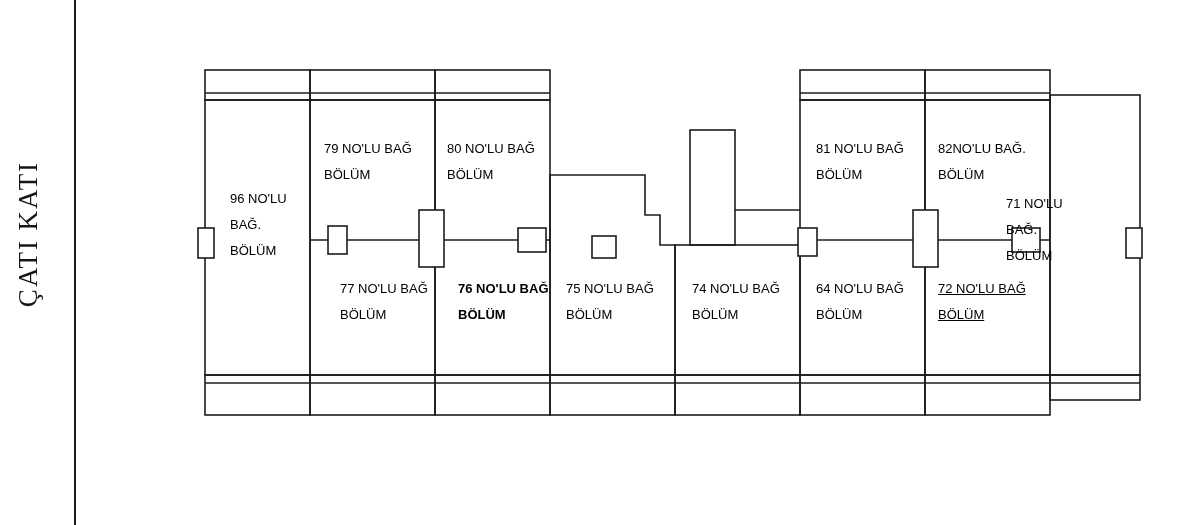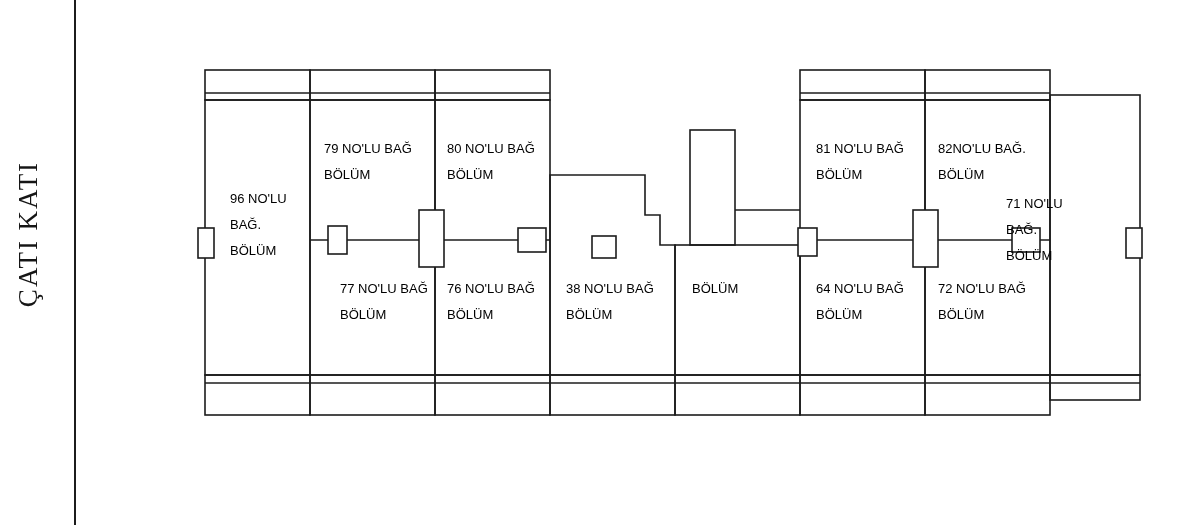--- a/index.html
+++ b/index.html
@@ -131,34 +131,35 @@
       </div>
       <div class="unit-label" style="left: 1006px; top: 191px;">
         <div>71 NO'LU</div>
         <div>BAĞ.</div>
         <div>BÖLÜM</div>
       </div>
       <div class="unit-label" style="left: 318px; top: 276px; margin-left: 22px;">
         <div>77 NO'LU BAĞ</div>
         <div>BÖLÜM</div>
       </div>
-      <div class="unit-label" style="left: 447px; top: 276px;">
+      <div class="unit-label" style="left: 458px; top: 276px; font-weight: bold;">
         <div>76 NO'LU BAĞ</div>
         <div>BÖLÜM</div>
       </div>
       <div class="unit-label" style="left: 566px; top: 276px;">
-        <div>38 NO'LU BAĞ</div>
+        <div>75 NO'LU BAĞ</div>
         <div>BÖLÜM</div>
       </div>
       <div class="unit-label" style="left: 692px; top: 276px;">
+        <div>74 NO'LU BAĞ</div>
         <div>BÖLÜM</div>
       </div>
       <div class="unit-label" style="left: 816px; top: 276px;">
         <div>64 NO'LU BAĞ</div>
         <div>BÖLÜM</div>
       </div>
-      <div class="unit-label" style="left: 938px; top: 276px;">
+      <div class="unit-label" style="left: 938px; top: 276px; text-decoration: underline;">
         <div>72 NO'LU BAĞ</div>
         <div>BÖLÜM</div>
       </div>
     </div>
 
 </div>
 
 </body></html>

